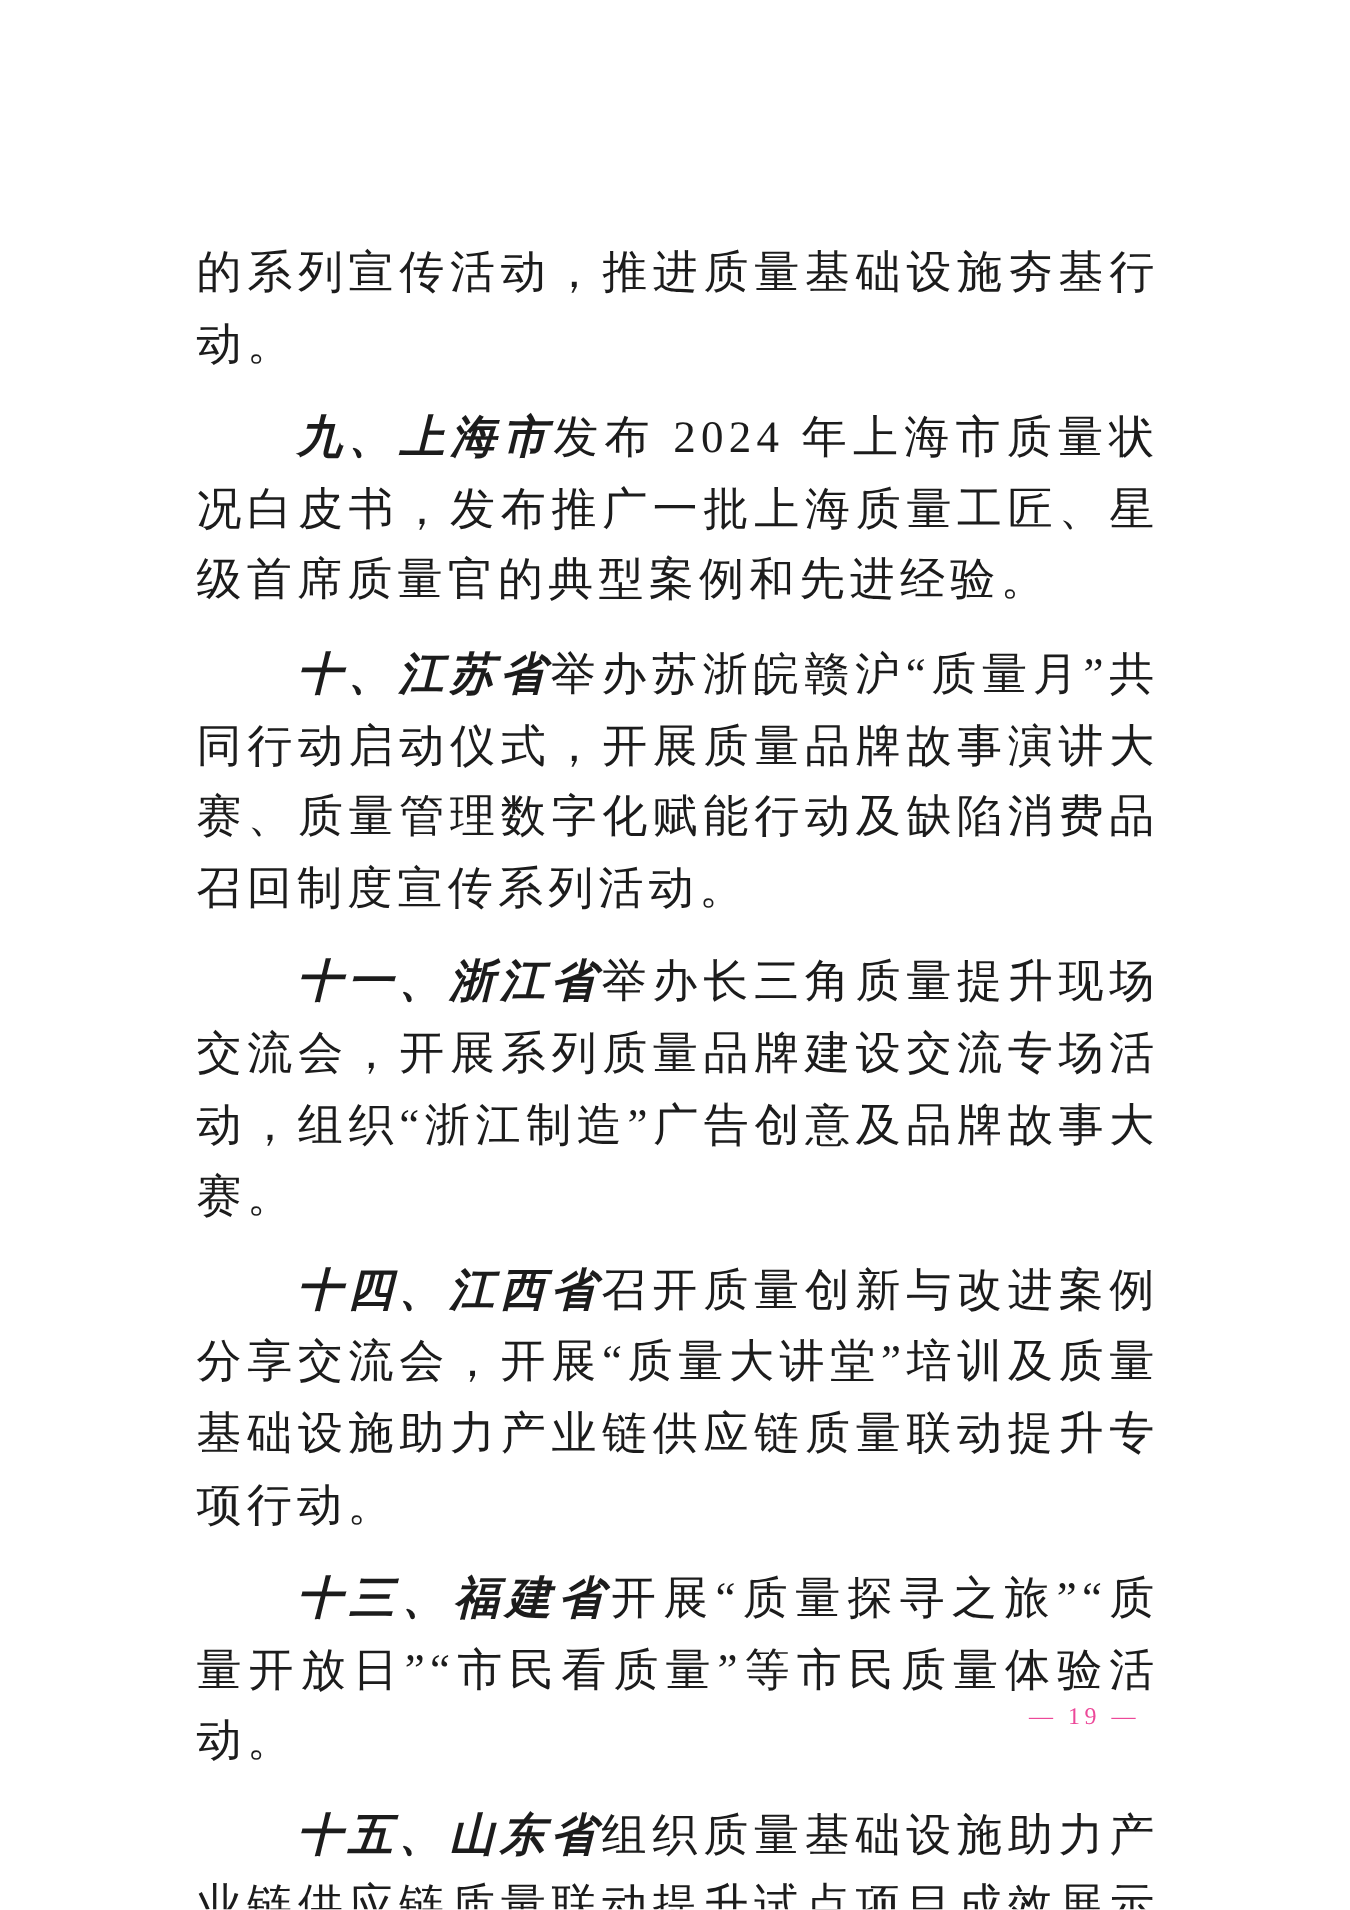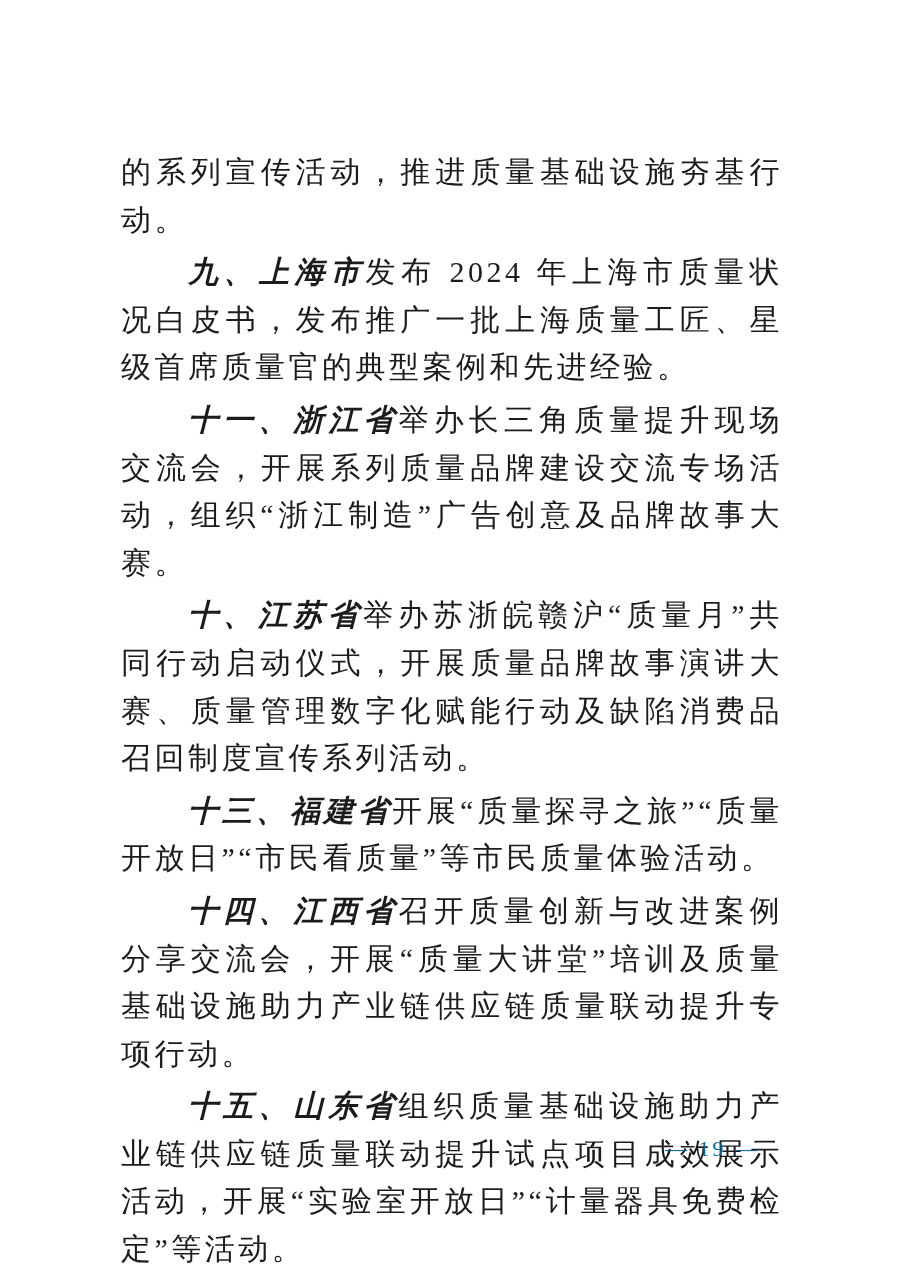--- a/index.html
+++ b/index.html
@@ -16,65 +16,65 @@
     color: #1c1c1c;
     overflow: hidden;
   }
   .text-block {
     position: absolute;
     left: 116px;
     top: 143px;
     width: 672px;
   }
   p.para {
-    margin: 5px;
+    margin: 15px;
     font-size: 30px;
     line-height: 47.6px;
     letter-spacing: 3.5px;
     text-align: justify;
     text-align-last: left;
     text-indent: 67px;
     word-break: break-all;
   }
   p.para.continuation {
     text-indent: 0;
   }
   .lead {
     font-weight: 700;
     font-style: italic;
   }
   .page-number {
     position: absolute;
     top: 1136px;
     right: 140px;
-    font-size: 22px;
+    font-size: 16px;
     letter-spacing: 3px;
-    color: #0369a1;
+    color: #ec4899;
     font-family: "Liberation Serif", serif;
   }
 </style>
 </head>
 <body>
 
 <div class="page">
 
   <div class="text-block">
 
     <p class="para continuation"><span>的系列宣传活动，推进质量基础设施夯基行动。</span></p>
 
     <p class="para"><span class="lead">九、上海市</span><span>发布 2024 年上海市质量状况白皮书，发布推广一批上海质量工匠、星级首席质量官的典型案例和先进经验。</span></p>
 
+    <p class="para"><span class="lead">十、江苏省</span><span>举办苏浙皖赣沪“质量月”共同行动启动仪式，开展质量品牌故事演讲大赛、质量管理数字化赋能行动及缺陷消费品召回制度宣传系列活动。</span></p>
+
     <p class="para"><span class="lead">十一、浙江省</span><span>举办长三角质量提升现场交流会，开展系列质量品牌建设交流专场活动，组织“浙江制造”广告创意及品牌故事大赛。</span></p>
 
-    <p class="para"><span class="lead">十、江苏省</span><span>举办苏浙皖赣沪“质量月”共同行动启动仪式，开展质量品牌故事演讲大赛、质量管理数字化赋能行动及缺陷消费品召回制度宣传系列活动。</span></p>
 
+    <p class="para"><span class="lead">十四、江西省</span><span>召开质量创新与改进案例分享交流会，开展“质量大讲堂”培训及质量基础设施助力产业链供应链质量联动提升专项行动。</span></p>
 
     <p class="para"><span class="lead">十三、福建省</span><span>开展“质量探寻之旅”“质量开放日”“市民看质量”等市民质量体验活动。</span></p>
-
-    <p class="para"><span class="lead">十四、江西省</span><span>召开质量创新与改进案例分享交流会，开展“质量大讲堂”培训及质量基础设施助力产业链供应链质量联动提升专项行动。</span></p>
 
     <p class="para"><span class="lead">十五、山东省</span><span>组织质量基础设施助力产业链供应链质量联动提升试点项目成效展示活动，开展“实验室开放日”“计量器具免费检定”等活动。</span></p>
 
   </div>
 
   <div class="page-number">— 19 —</div>
 
 </div>
 
 </body></html>

